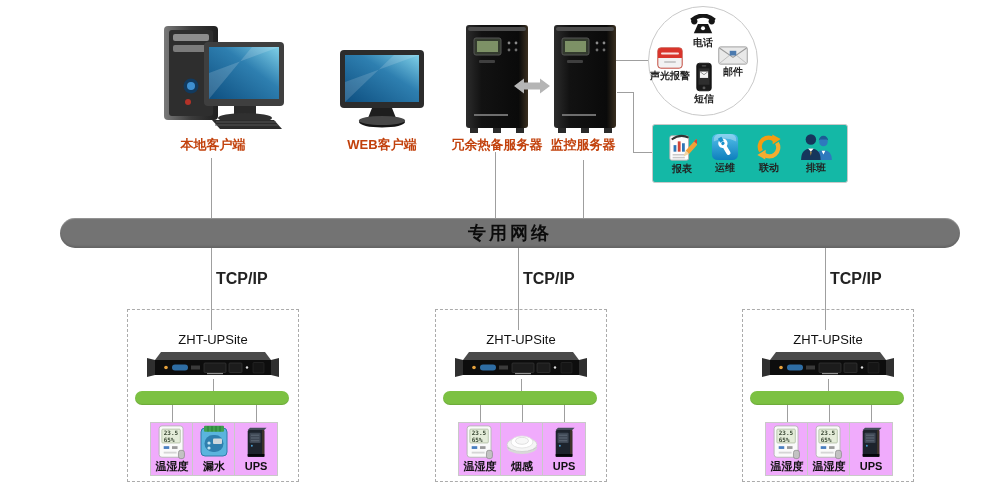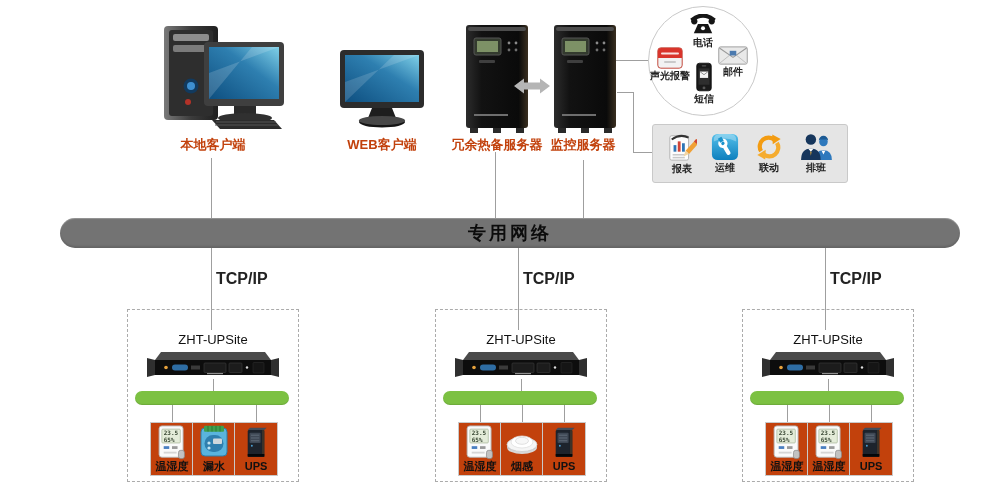--- a/index.html
+++ b/index.html
@@ -10,31 +10,31 @@
               white-space:nowrap;text-align:center;color:#c2410c;}
   .tcp{position:absolute;font-size:16px;font-weight:600;color:#222;}
   .netbar{position:absolute;left:60px;top:218px;width:900px;height:30px;background:#737373;
           border-radius:15px;display:flex;align-items:center;justify-content:center;
           font-size:18px;font-weight:bold;color:#0c0c0c;letter-spacing:3px;
           box-shadow:inset 0 -2px 2px rgba(0,0,0,0.12), inset 0 1px 1px rgba(255,255,255,0.25);}
   .circle{position:absolute;left:648px;top:6px;width:108px;height:108px;border:1px solid #c9c9c9;
           border-radius:50%;background:#fff;}
   .c-item{position:absolute;display:flex;flex-direction:column;align-items:center;
           font-size:10px;font-weight:bold;color:#222;white-space:nowrap;}
-  .svcbox{position:absolute;left:652px;top:124px;width:194px;height:57px;background:#e5e5e5;
+  .svcbox{position:absolute;left:652px;top:124px;width:194px;height:57px;background:#14b8a6;
           border:1px solid #c9c9c9;border-radius:3px;display:flex;align-items:center;
           justify-content:space-evenly;}
   .svc-item{display:flex;flex-direction:column;align-items:center;font-size:10px;
             font-weight:bold;color:#222;white-space:nowrap;}
   .sitebox{position:absolute;top:309px;width:170px;height:171px;border:1px dashed #ababab;background:transparent;}
   .site-title{position:absolute;left:0;top:22px;width:100%;text-align:center;
               font-size:13px;font-weight:normal;color:#111;}
   .site-bar{position:absolute;left:7px;top:81px;width:154px;height:14px;background:#7cc142;
             border-radius:7px;box-shadow:inset 0 -1px 1px rgba(0,0,0,0.12);}
-  .device{position:absolute;top:112px;width:44px;height:54px;background:#c2410c;border:1px solid #c9c9c9;
+  .device{position:absolute;top:112px;width:44px;height:54px;background:#f0abfc;border:1px solid #c9c9c9;
           display:flex;flex-direction:column;align-items:center;justify-content:flex-end;
           padding:2px 0;box-sizing:border-box;}
   .device .dlabel{font-size:11px;font-weight:bold;color:#111;margin-top:auto;line-height:13px;}
   .icon-abs{position:absolute;}
   svg{display:block;}
 </style>
 </head>
 <body>
 
 <svg width="0" height="0" style="position:absolute" aria-hidden="true">

